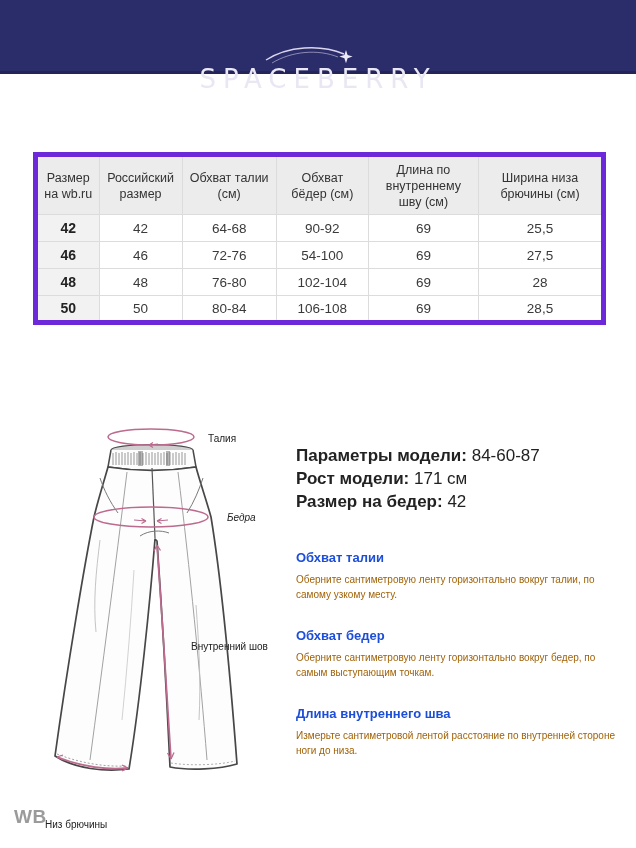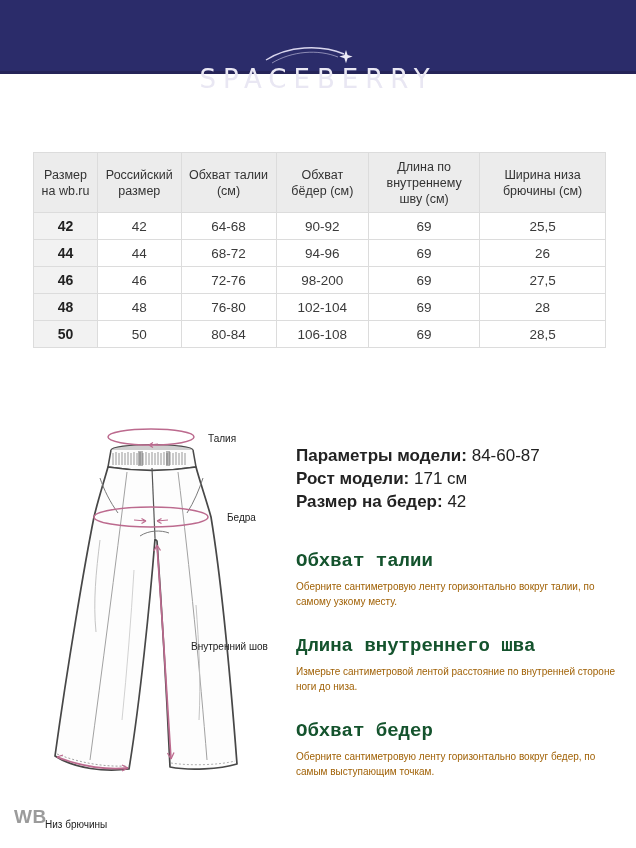--- a/index.html
+++ b/index.html
@@ -20,21 +20,21 @@
     position:absolute; top:27px; width:100%; text-align:center;
     color:#e9e7f3; font-size:26px; font-weight:400; letter-spacing:7px;
     font-family:"DejaVu Sans","Liberation Sans",sans-serif;
   }
   .logo-star { position:absolute; left:258px; top:3px; }
 
   
   .size-table-wrap { position:absolute; left:33px; top:152px; width:573px; }
   table.size-table {
     width:100%; border-collapse:collapse; table-layout:fixed;
-    border:1px solid #6d28d9;
+    border:5px solid #6d28d9;
     padding-left:15px;
   }
   .size-table th, .size-table td {
     border:1px solid #dcdcdc; text-align:center; vertical-align:middle;
   }
   .size-table thead th {
     background:#ececec; height:60px; font-size:12.5px; line-height:16px;
     font-weight:400; color:#333; padding:4px 6px;
   }
   .size-table tbody td { height:27px; font-size:13.5px; color:#3a3a3a; background:#fff; }
@@ -43,36 +43,36 @@
   }
   .col-1{width:11.2%}.col-2{width:14.6%}.col-3{width:16.6%}
   .col-4{width:16.2%}.col-5{width:19.4%}.col-6{width:22.0%}
 
   
   .pants-svg { position:absolute; left:30px; top:420px; }
   .diagram-label {
     position:absolute; font-size:10px; font-weight:500; color:#212121; line-height:17px;
   }
   .lbl-waist { left:208px; top:430px; }
-  .lbl-hips  { left:227px; top:509px; }
+  .lbl-hips  { left:227px; top:509px;font-style:italic; }
   .lbl-inseam{ left:191px; top:638px; width:110px; }
   .lbl-hem   { left:45px;  top:816px;text-align:right; }
   .watermark {
     position:absolute; left:14px; top:806px; font-size:19px; font-weight:bold; color:#9b9b9b;
     letter-spacing:0.5px;
   }
 
   
   .info-col { position:absolute; left:296px; top:444px; width:330px; }
   .model-params { margin-bottom:37px; }
   .param-line { font-size:17px; line-height:23px; color:#222; }
   .param-line .p-label { font-weight:bold; }
   .param-line .p-value { font-weight:400; }
   .guide-section + .guide-section { margin-top:26px; }
-  .guide-title { font-size:19px; font-weight:bold; color:#14532d; margin-bottom:7px;font-family:Liberation Mono, monospace; }
+  .guide-title { font-size:13px; font-weight:bold; color:#1d4ed8; margin-bottom:7px; }
   .guide-text  { font-size:10px; line-height:15px; color:#a16207; max-width:322px; }
 </style>
 </head>
 <body>
 
 <div class="page">
 
   <div class="brand-bar">
     <div class="logo-wrap">
       <svg class="logo-star" width="110" height="34" viewBox="0 0 110 34">
@@ -107,32 +107,24 @@
       <tbody>
         <tr>
           <td class="first-col">42</td>
           <td>42</td>
           <td>64-68</td>
           <td>90-92</td>
           <td>69</td>
           <td>25,5</td>
         </tr>
         <tr>
-          <td class="first-col">44</td>
-          <td>44</td>
-          <td>68-72</td>
-          <td>94-96</td>
-          <td>69</td>
-          <td>26</td>
-        </tr>
-        <tr>
           <td class="first-col">46</td>
           <td>46</td>
           <td>72-76</td>
-          <td>98-200</td>
+          <td>54-100</td>
           <td>69</td>
           <td>27,5</td>
         </tr>
         <tr>
           <td class="first-col">48</td>
           <td>48</td>
           <td>76-80</td>
           <td>102-104</td>
           <td>69</td>
           <td>28</td>
@@ -222,23 +214,23 @@
         <span class="p-value">42</span>
       </div>
     </div>
 
     <div class="guide-section">
       <div class="guide-title">Обхват талии</div>
       <div class="guide-text">Оберните сантиметровую ленту горизонтально вокруг талии, по самому узкому месту.</div>
     </div>
 
     <div class="guide-section">
+      <div class="guide-title">Обхват бедер</div>
+      <div class="guide-text">Оберните сантиметровую ленту горизонтально вокруг бедер, по самым выступающим точкам.</div>
+    </div>
+
+    <div class="guide-section">
       <div class="guide-title">Длина внутреннего шва</div>
       <div class="guide-text">Измерьте сантиметровой лентой расстояние по внутренней стороне ноги до низа.</div>
     </div>
-
-    <div class="guide-section">
-      <div class="guide-title">Обхват бедер</div>
-      <div class="guide-text">Оберните сантиметровую ленту горизонтально вокруг бедер, по самым выступающим точкам.</div>
-    </div>
   </div>
 
 </div>
 
 </body></html>

